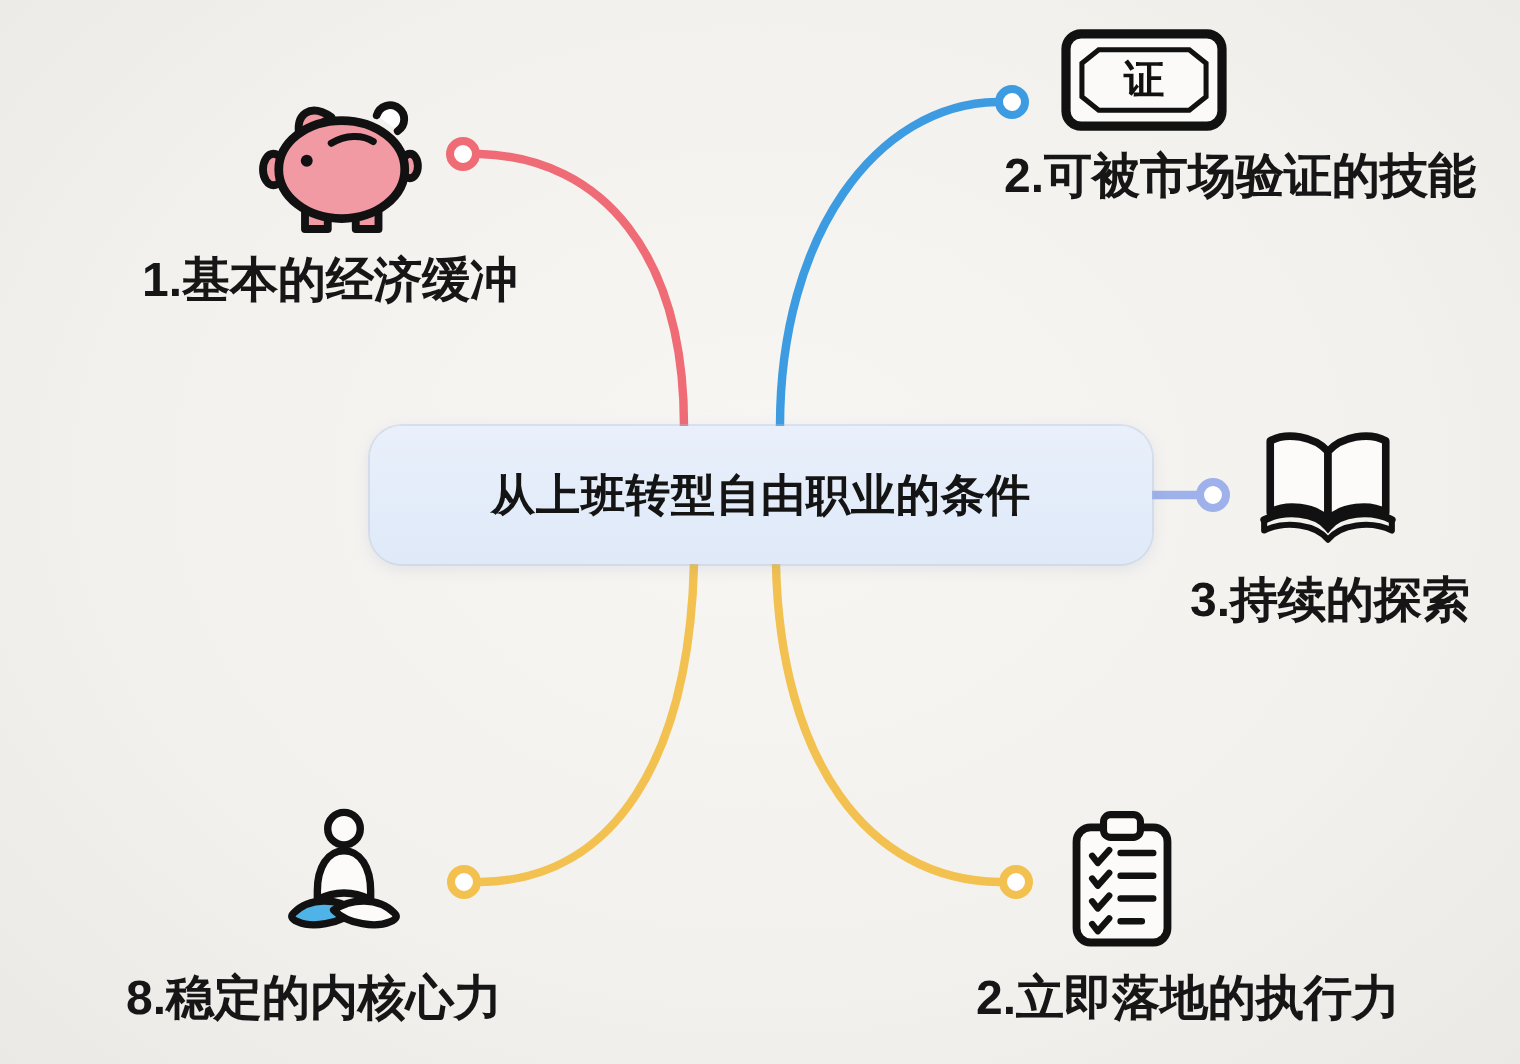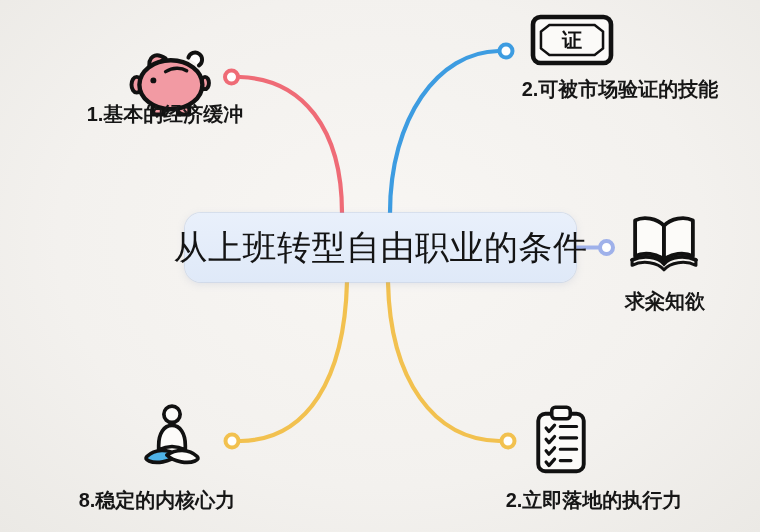--- a/index.html
+++ b/index.html
@@ -17,26 +17,26 @@
     position:absolute;left:0;top:0;width:760px;height:532px;
   }
   .center-node{
     position:absolute;left:185px;top:213px;width:391px;height:69px;
     background:linear-gradient(180deg,#e9f0fb 0%,#dfe9f8 100%);
     border-radius:16px;
     box-shadow:0 0 0 1px rgba(170,195,235,.35), 0 2px 8px rgba(120,140,180,.18);
     display:flex;align-items:center;justify-content:center;
   }
   .center-node .title{
-    font-size:34px;font-weight:400;color:#141414;letter-spacing:.5px;white-space:nowrap;
+    font-size:22px;font-weight:700;color:#141414;letter-spacing:.5px;white-space:nowrap;
   }
   .icon{position:absolute;}
   .label{
     position:absolute;text-align:center;
-    font-size:20px;font-weight:700;color:#161616;line-height:26px;white-space:nowrap;
+    font-size:24px;font-weight:700;color:#161616;line-height:26px;white-space:nowrap;
   }
 </style>
 </head>
 <body>
 
 <div class="canvas">
 
   <svg class="connector-layer" viewBox="0 0 760 532">
     <path d="M 240,77 C 302,79 342,128 342,213" fill="none" stroke-width="4.2" stroke-linecap="round" stroke="#ef6b76"></path>
     <circle cx="231.5" cy="77" r="6.5" fill="#ffffff" stroke-width="4" stroke="#ef6b76"></circle>
@@ -62,41 +62,41 @@
     <svg class="icon" style="left:126px;top:48px" width="88" height="70" viewBox="0 0 100 80">
       <path d="M27,24 C24,10 33,4 45,12 Z" stroke="#111" stroke-width="4.5" stroke-linejoin="round" fill="#f29aa3"></path>
       <path d="M71,11 a8,8 0 1 1 12,9" fill="#ffffff" stroke="#111" stroke-width="4.5" stroke-linecap="round"></path>
       <path d="M30,66 h13 v10 h-13 z M59,66 h13 v10 h-13 z" stroke="#111" stroke-width="4.5" stroke-linejoin="round" fill="#f29aa3"></path>
       <ellipse cx="12" cy="42" rx="6" ry="9" stroke="#111" stroke-width="4.5" fill="#f29aa3"></ellipse>
       <ellipse cx="90" cy="40" rx="4.5" ry="7" stroke="#111" stroke-width="4.5" fill="#f29aa3"></ellipse>
       <ellipse cx="51" cy="42" rx="36" ry="28" stroke="#111" stroke-width="5" fill="#f29aa3"></ellipse>
       <circle cx="31" cy="37" r="3.4" fill="#111"></circle>
       <path d="M45,27 C53,22 63,22 69,26" fill="none" stroke="#111" stroke-width="4" stroke-linecap="round"></path>
     </svg>
-    <div class="label" style="left:55px;top:101px;width:220px">1.基本的经济缓冲</div>
+    <div class="label" style="left:55px;top:128px;width:220px">1.基本的经济缓冲</div>
   </div>
 
   <div>
     <svg class="icon" style="left:530px;top:14px" width="84" height="52" viewBox="0 0 100 62">
       <rect x="3.5" y="3.5" width="93" height="55" rx="9" fill="#fbfaf8" stroke="#111" stroke-width="5.5"></rect>
       <path d="M23,13 H77 L87,21 V41 L77,49 H23 L13,41 V21 Z" fill="none" stroke="#111" stroke-width="3"></path>
       <text x="50" y="39" text-anchor="middle" font-size="24" font-weight="700" fill="#111">证</text>
     </svg>
     <div class="label" style="left:500px;top:76px;width:240px">2.可被市场验证的技能</div>
   </div>
 
   <div>
     <svg class="icon" style="left:626px;top:211px" width="76" height="66" viewBox="0 0 100 84">
       <path d="M50,18 C41,8 23,5 12,11 L12,58 C23,52 41,54 50,63 Z" fill="#fcfbf9" stroke="#111" stroke-width="5" stroke-linejoin="round"></path>
       <path d="M50,18 C59,8 77,5 88,11 L88,58 C77,52 59,54 50,63 Z" fill="#fcfbf9" stroke="#111" stroke-width="5" stroke-linejoin="round"></path>
       <path d="M8,63 C22,56 42,58 50,68 C58,58 78,56 92,63" fill="none" stroke="#111" stroke-width="5" stroke-linecap="round"></path>
       <path d="M8,63 L8,70 C22,63 42,66 50,76 C58,66 78,63 92,70 L92,63" fill="none" stroke="#111" stroke-width="4" stroke-linejoin="round" stroke-linecap="round"></path>
     </svg>
     <div class="label" style="left:590px;top:288px;width:150px">
-      <div>求籴知欲</div>
+      <div>3.持续的探索</div>
     </div>
   </div>
 
   <div>
     <svg class="icon" style="left:135px;top:402px" width="74" height="72" viewBox="0 0 100 96">
       <circle cx="50" cy="16" r="11" fill="#fcfbf9" stroke="#111" stroke-width="5"></circle>
       <path d="M50,31 C39,31 32,42 32,58 L32,64 C44,58 56,58 68,64 L68,58 C68,42 61,31 50,31 Z" fill="#fcfbf9" stroke="#111" stroke-width="5" stroke-linejoin="round"></path>
       <path d="M16,73 C27,62 45,63 57,71 C47,81 28,83 19,79 C14,77 14,75 16,73 Z" stroke="#111" stroke-width="5" stroke-linejoin="round" fill="#4fb3e8"></path>
       <path d="M84,73 C73,62 55,63 43,71 C53,81 72,83 81,79 C86,77 86,75 84,73 Z" fill="#fcfbf9" stroke="#111" stroke-width="5" stroke-linejoin="round"></path>
     </svg>

